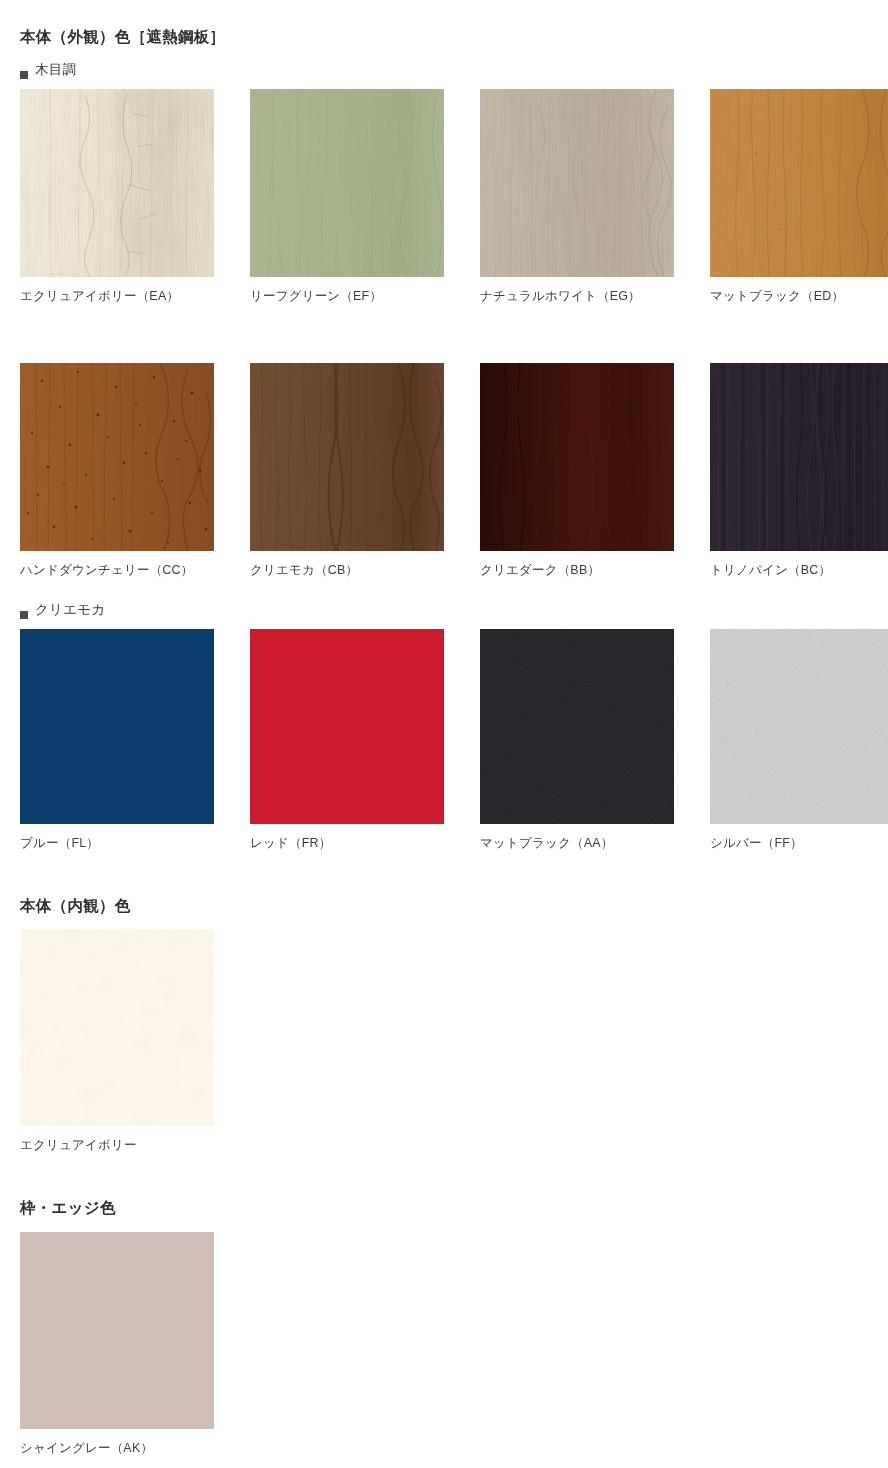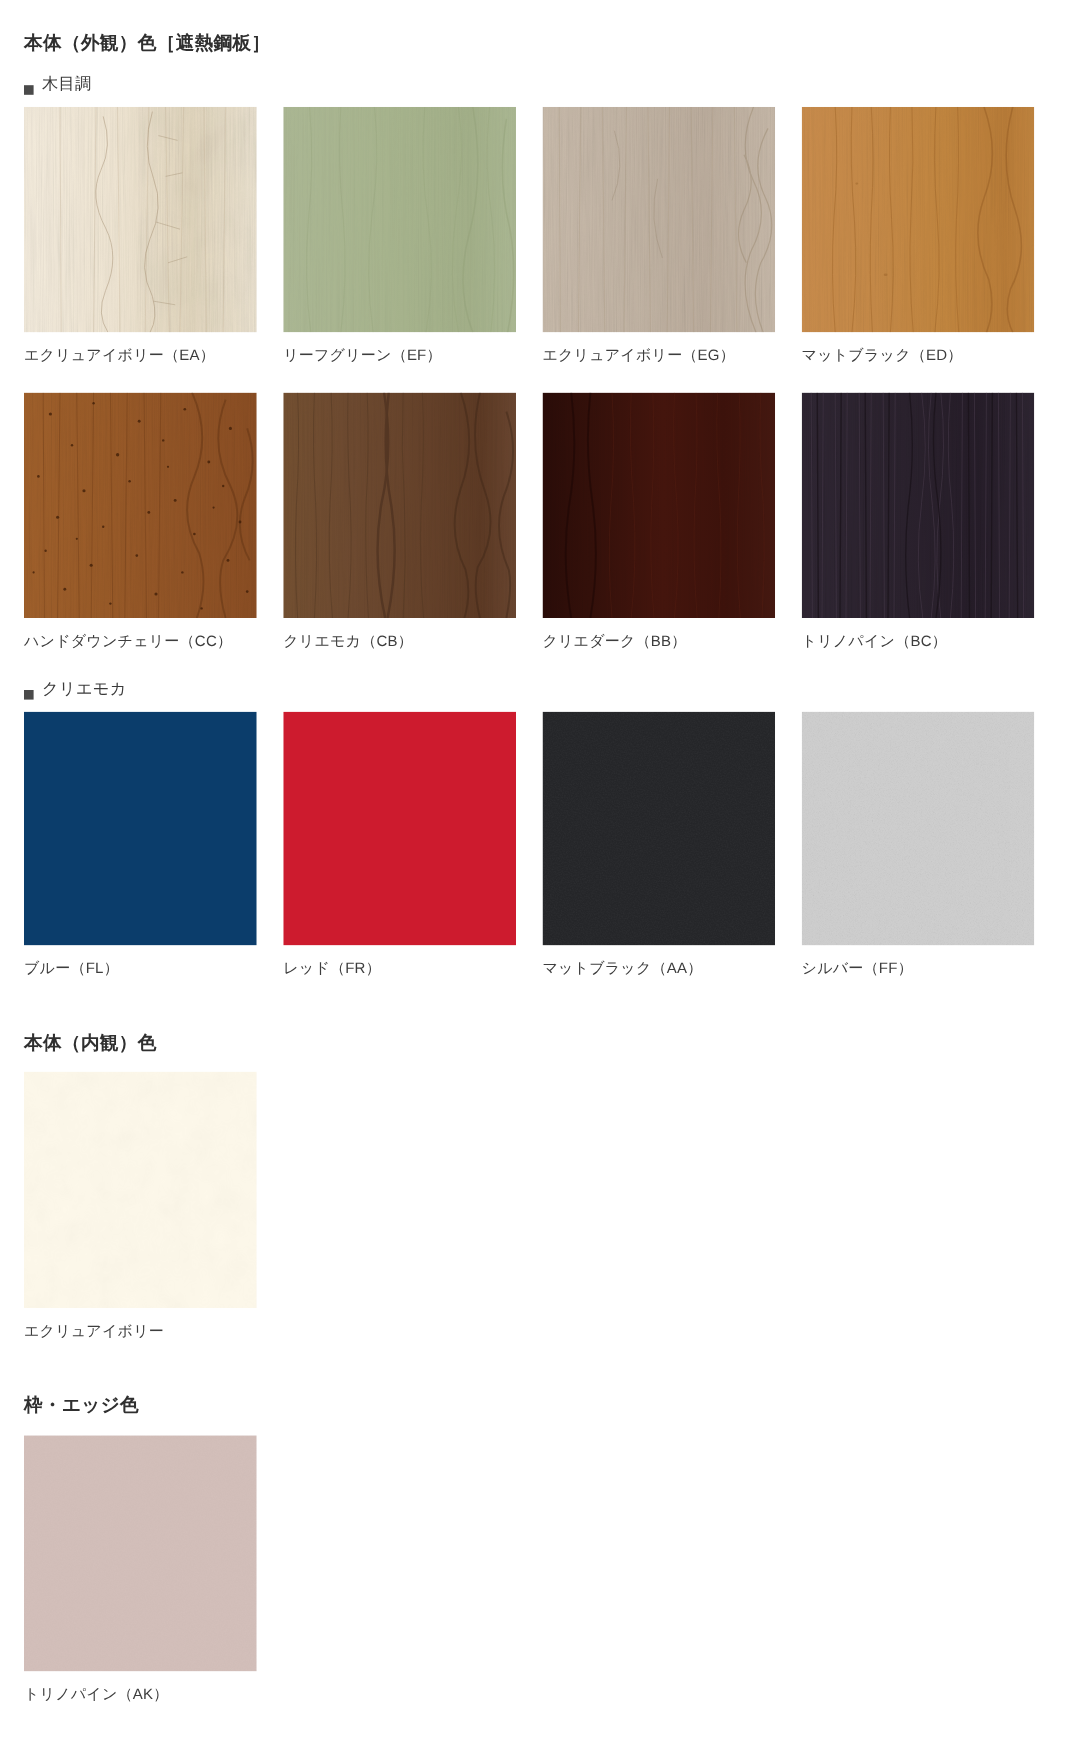--- a/index.html
+++ b/index.html
@@ -46,20 +46,21 @@
     width: 8px;
     height: 8px;
     background: #4a4a4a;
     flex: 0 0 auto;
   }
   .swatch-grid {
     display: grid;
     grid-template-columns: repeat(4, 194px);
     column-gap: 22px;
     row-gap: 0;
+    gap: 36px;
   }
   .swatch-cell {
     width: 194px;
     margin-bottom: 0;
   }
   .swatch {
     width: 194px;
     height: 188px;
     position: relative;
     overflow: hidden;
@@ -231,21 +232,21 @@
             <path d="M176 0 q-14 34 0 62 q14 28 -2 58 q-12 30 4 68"></path>
             <path d="M188 18 q-16 30 -2 58 q12 26 -4 54 q-10 28 2 58"></path>
             <path d="M168 40 q12 22 0 46 q-10 22 2 44"></path>
           </g>
           <g stroke="#8e7c64" stroke-width="0.8" opacity="0.3" fill="none">
             <path d="M60 20 q10 30 -2 58"></path>
             <path d="M96 60 q-8 34 4 66"></path>
           </g>
         </svg>
       </div>
-      <div class="swatch-label">エクリュアイボリー（EG）</div>
+      <div class="swatch-label">ナチュラルホワイト（EG）</div>
     </div>
 
     <div class="swatch-cell">
       <div class="swatch">
         <svg viewBox="0 0 194 188" preserveAspectRatio="none">
           <defs>
             <linearGradient id="edBase" x1="0" y1="0" x2="1" y2="0">
               <stop offset="0%" stop-color="#c98c4c"></stop>
               <stop offset="30%" stop-color="#c68a48"></stop>
               <stop offset="62%" stop-color="#c2863f"></stop>
@@ -600,17 +601,17 @@
               <feColorMatrix type="saturate" values="0"></feColorMatrix>
               <feComponentTransfer>
                   <feFuncA type="linear" slope="0.10"></feFuncA>
                 </feComponentTransfer>
             </filter>
           </defs>
           <rect width="194" height="197" fill="#d3bfba"></rect>
           <rect width="194" height="197" filter="url(#akGrain)" opacity="0.4" style="mix-blend-mode:multiply"></rect>
         </svg>
       </div>
-      <div class="swatch-label">トリノパイン（AK）</div>
+      <div class="swatch-label">シャイングレー（AK）</div>
     </div>
   </div>
 
 </div>
 
 </body></html>

